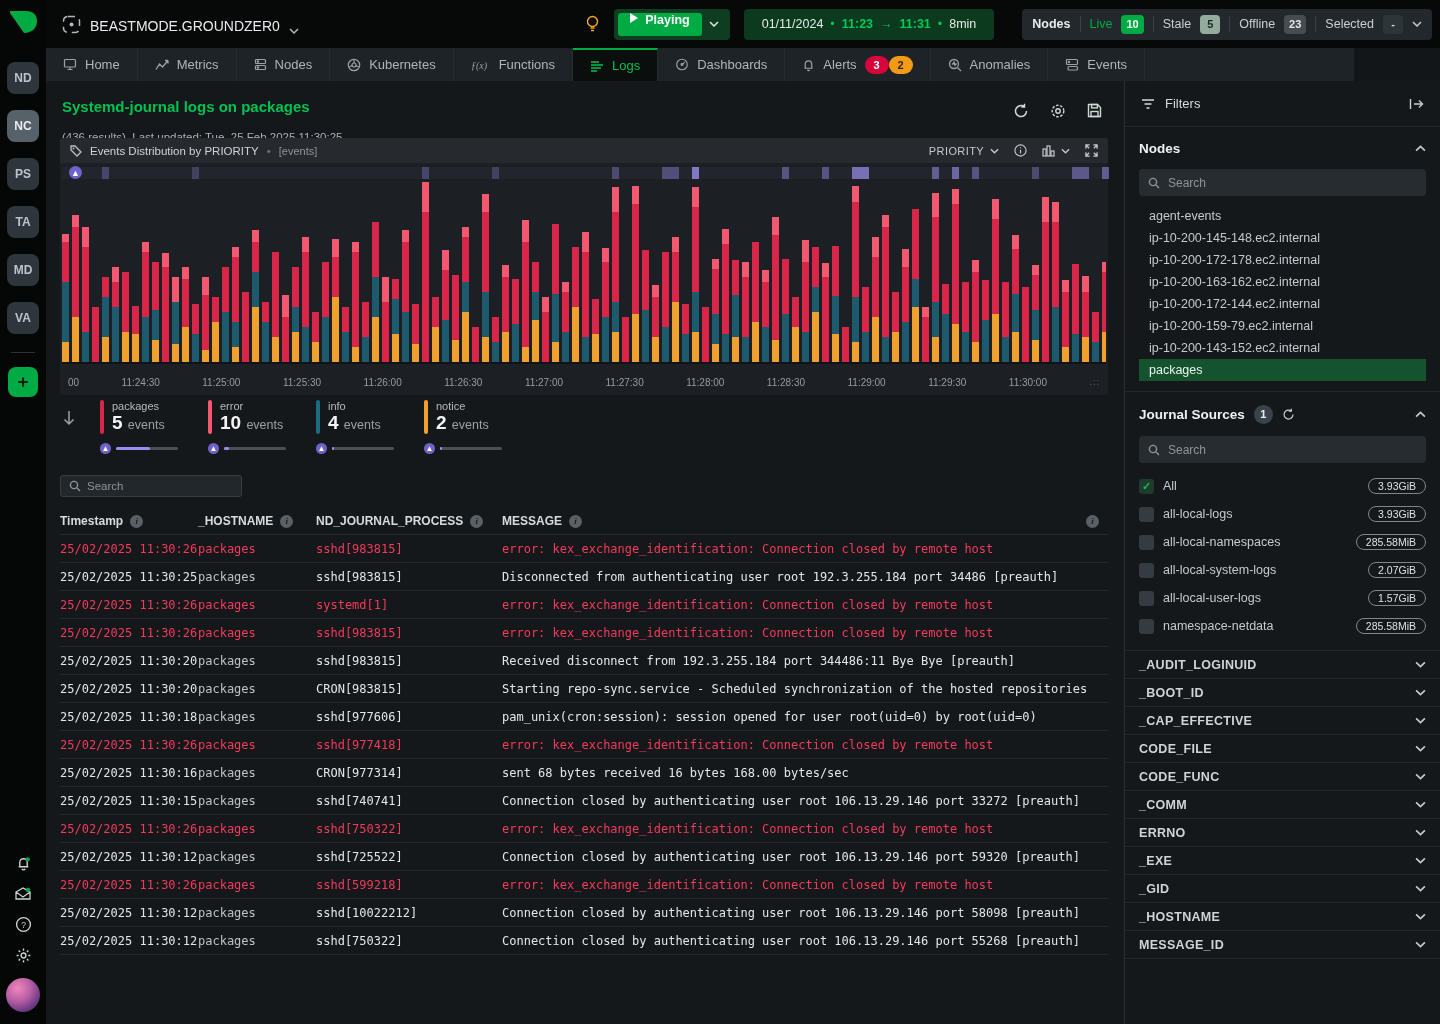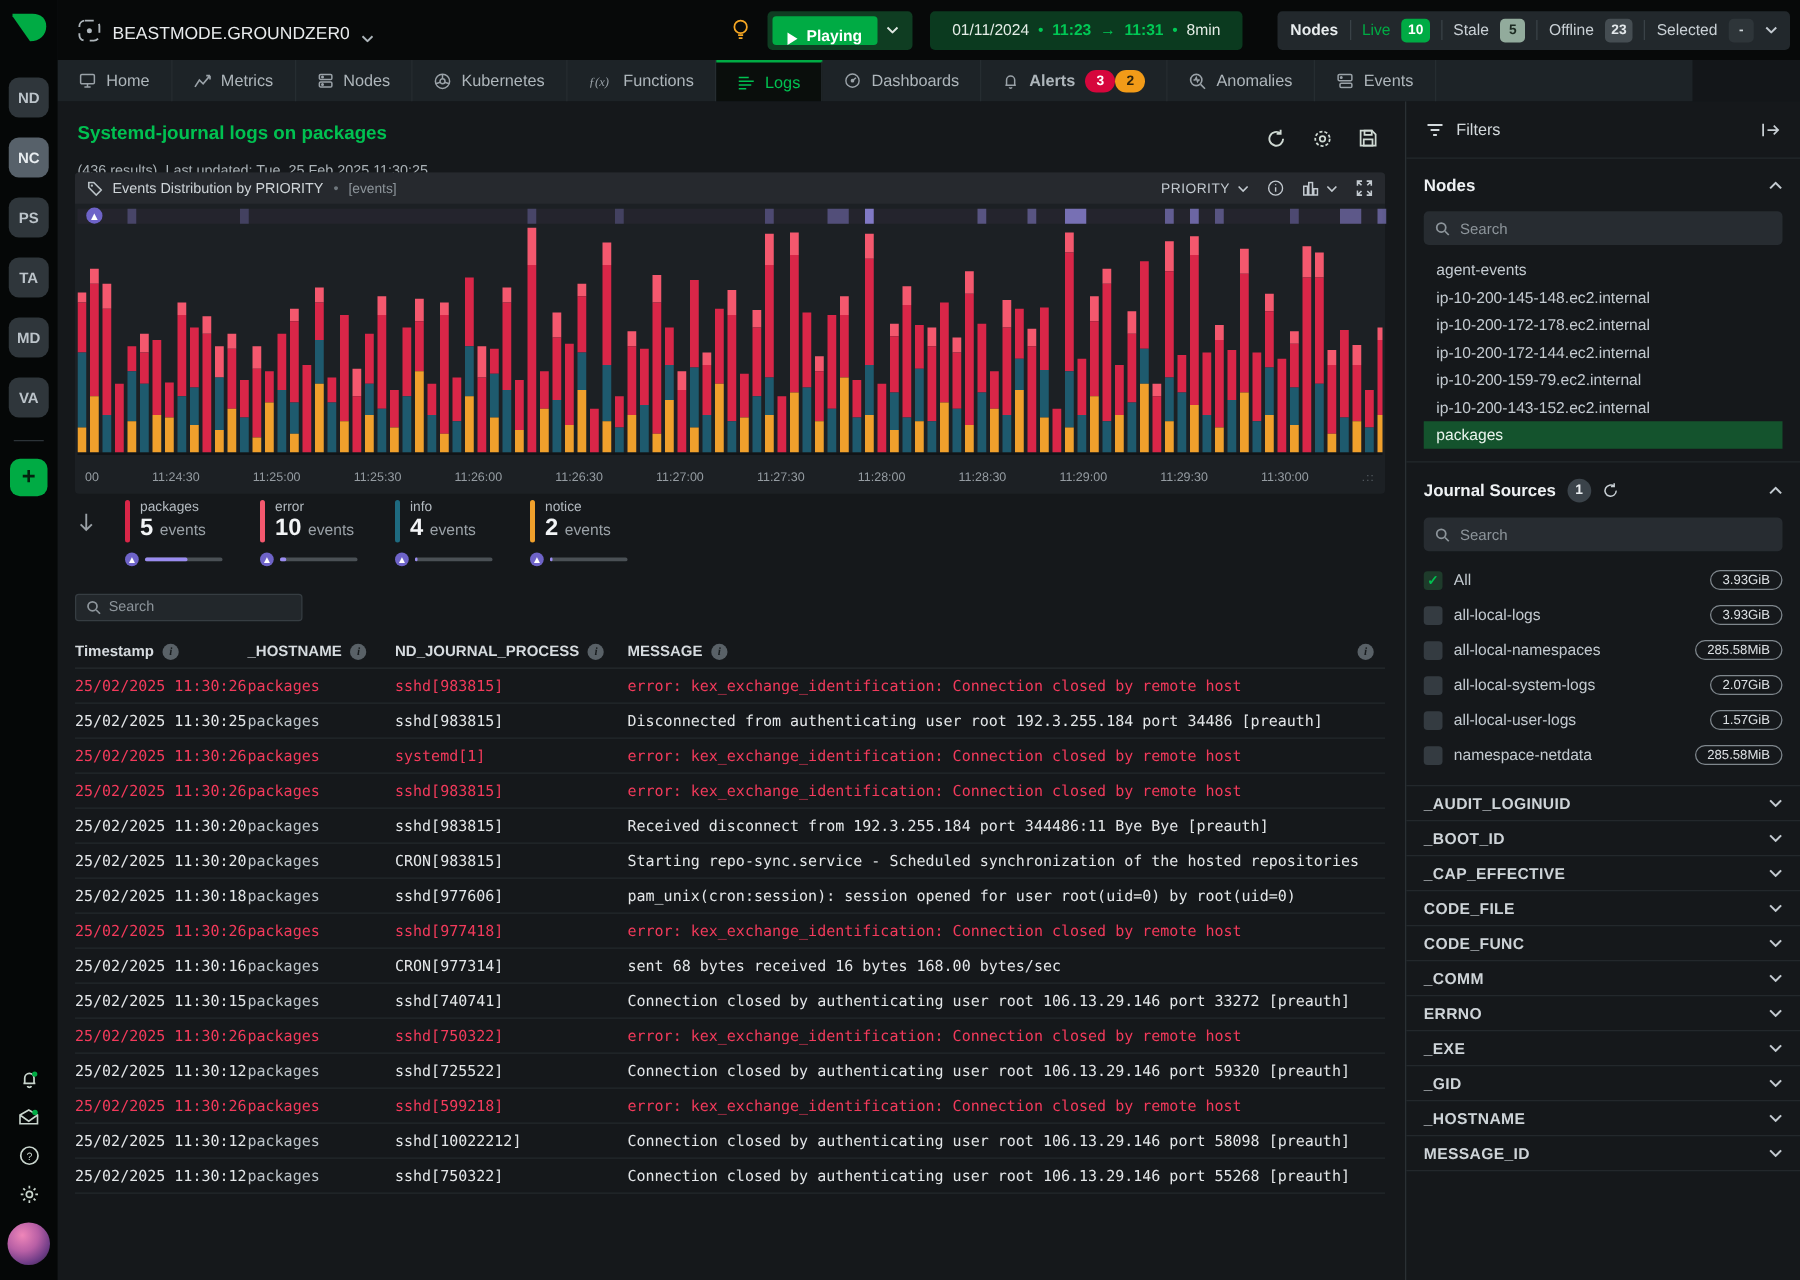--- a/index.html
+++ b/index.html
@@ -22,21 +22,21 @@
     background:radial-gradient(circle at 35% 30%,#ef86b9 0%,#b75fa5 40%,#6e3c86 70%,#2a2036 100%)}
   
   .topbar{position:absolute;left:46px;top:0;width:1394px;height:48px;background:#070909;
     display:flex;align-items:center;padding:0 8px 0 16px;z-index:4}
   .tb-name{display:flex;align-items:flex-end;gap:9px;color:#e8ebed;font-size:14px;cursor:pointer}
   .tb-name .chev{color:#aeb6bb}
   .sp1{flex:1}
   .bulb{color:#f5a623;margin-right:14px;cursor:pointer}
   .play-wrap{background:#0f3d22;border-radius:4px;display:flex;align-items:center;
     padding:4px 4px;cursor:pointer}
-  .play-pill{background:#00ab44;border-radius:3px;height:23px;display:flex;align-items:flex-end;
+  .play-pill{background:#00ab44;border-radius:3px;height:23px;display:flex;align-items:flex-start;
     gap:7px;padding:0 12px;color:#fff;font-weight:bold;font-size:12.5px}
   .play-tri{width:0;height:0;border-left:8px solid #fff;border-top:5px solid transparent;border-bottom:5px solid transparent}
   .play-wrap .chev{color:#dfe8e2;margin:0 7px}
   .date-pill{background:#0b3a1f;border-radius:4px;height:31px;display:flex;align-items:center;
     gap:7px;padding:0 18px;margin-left:14px;font-size:12.5px;color:#e4ece6;cursor:pointer}
   .date-pill .tm{color:#00c955;font-weight:bold}
   .date-pill .dot{color:#00c955}
   .sp2{width:28px}
   .nodes-panel{background:#22282c;border-radius:4px;height:31px;display:flex;align-items:center;
     padding:0 10px;font-size:12.5px;gap:9px;cursor:pointer}
@@ -326,21 +326,21 @@
         </svg>
       </div>
       <div style="display: inline;">Dashboards</div>
     </div>
     <div class="tab">
       <div class="ticon">
         <svg width="13" height="14" viewBox="0 0 14 15" fill="none" stroke="currentColor" stroke-width="1.3">
           <path d="M2.5 11 h9 M3.5 11 V6.5 a3.5 3.5 0 0 1 7 0 V11 M5.8 12.8 a1.4 1.4 0 0 0 2.4 0"></path>
         </svg>
       </div>
-      <div style="display: inline; font-weight: bold;">Alerts</div>
+      <div style="display: inline;">Alerts</div>
       <div class="abadge red">3</div>
       <div class="abadge orange">2</div>
     </div>
     <div class="tab">
       <div class="ticon">
         <svg width="14" height="14" viewBox="0 0 14 14" fill="none" stroke="currentColor" stroke-width="1.3">
           <circle cx="6" cy="6" r="4.5"></circle>
           <path d="M9.5 9.5 L13 13 M3.8 6 h1.2 l1 -1.8 l1 3 l0.8 -1.2 h1"></path>
         </svg>
       </div>
@@ -1166,20 +1166,21 @@
       <svg width="12" height="12" viewBox="0 0 12 12" fill="none" stroke="#8d959b" stroke-width="1.4">
           <circle cx="5" cy="5" r="3.6"></circle>
           <path d="M8 8 L11 11"></path>
         </svg>
       <span>Search</span>
     </div>
     <div id="nodeList">
         <div class="node-item">agent-events</div>
         <div class="node-item">ip-10-200-145-148.ec2.internal</div>
         <div class="node-item">ip-10-200-172-178.ec2.internal</div>
+        <div class="node-item">ip-10-200-163-162.ec2.internal</div>
         <div class="node-item">ip-10-200-172-144.ec2.internal</div>
         <div class="node-item">ip-10-200-159-79.ec2.internal</div>
         <div class="node-item">ip-10-200-143-152.ec2.internal</div>
         <div class="node-item selected">packages</div>
       </div>
   </div>
   <div class="sb-div"></div>
 
   <div class="sb-sec">
     <div class="js-title">

